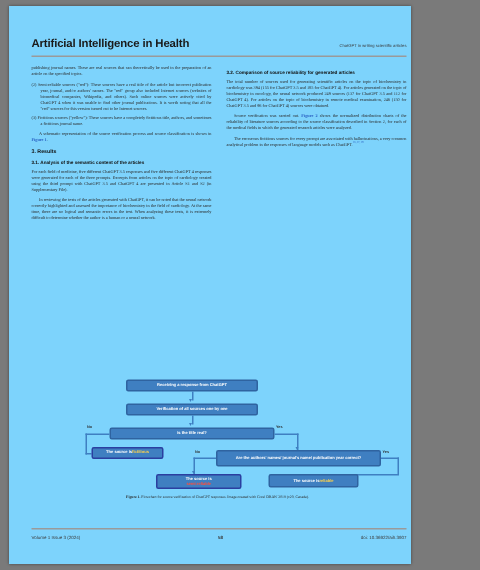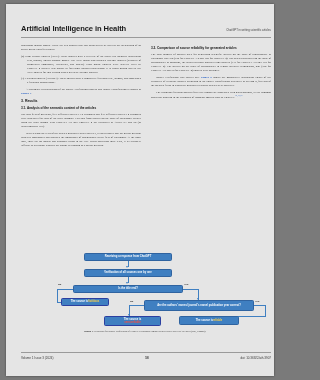--- a/index.html
+++ b/index.html
@@ -12,21 +12,21 @@
     background: #7a7a7a;
     font-family: "Liberation Sans", sans-serif;
     overflow: hidden;
   }
   .page {
     position: absolute;
     left: 6px;
     top: 4px;
     width: 268px;
     height: 372px;
-    background: #e5e5e5;
+    background: #7dd3fc;
     box-shadow: 0 0 2px rgba(0,0,0,0.45);
     overflow: hidden;
   }
   
   .runhead {
     position: absolute;
     left: 15px;
     top: 20px;
     width: 250px;
     display: flex;

